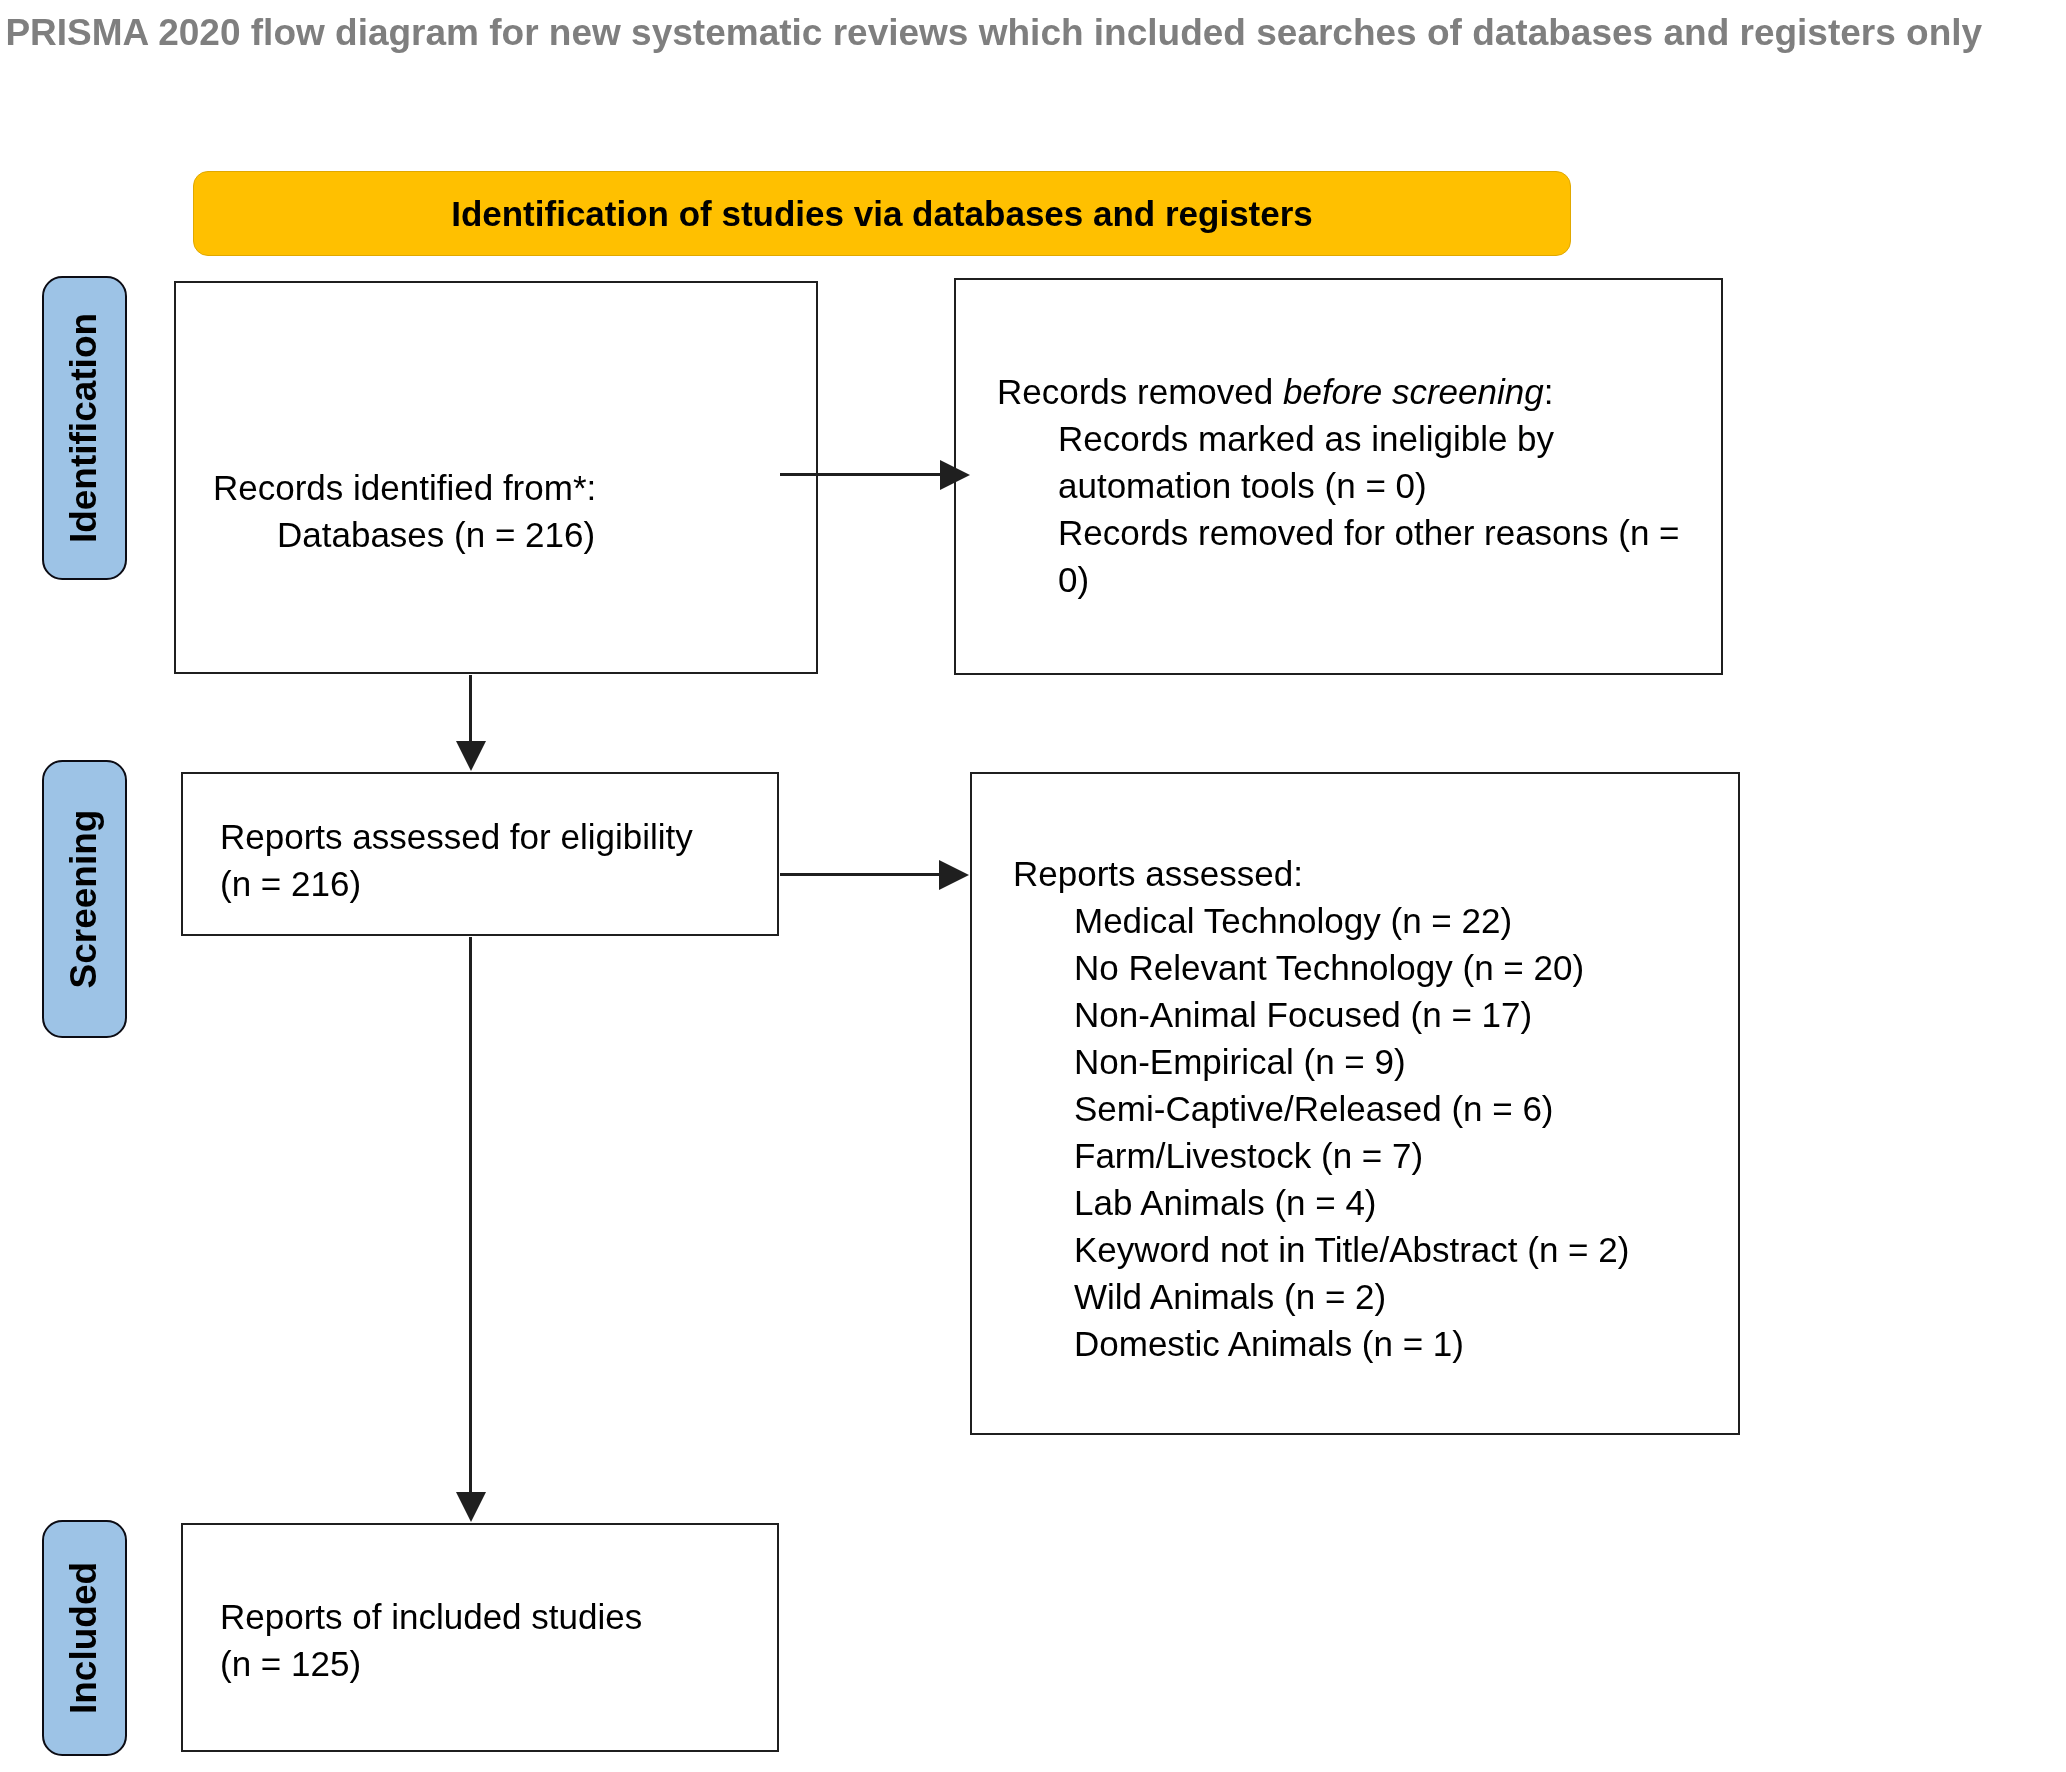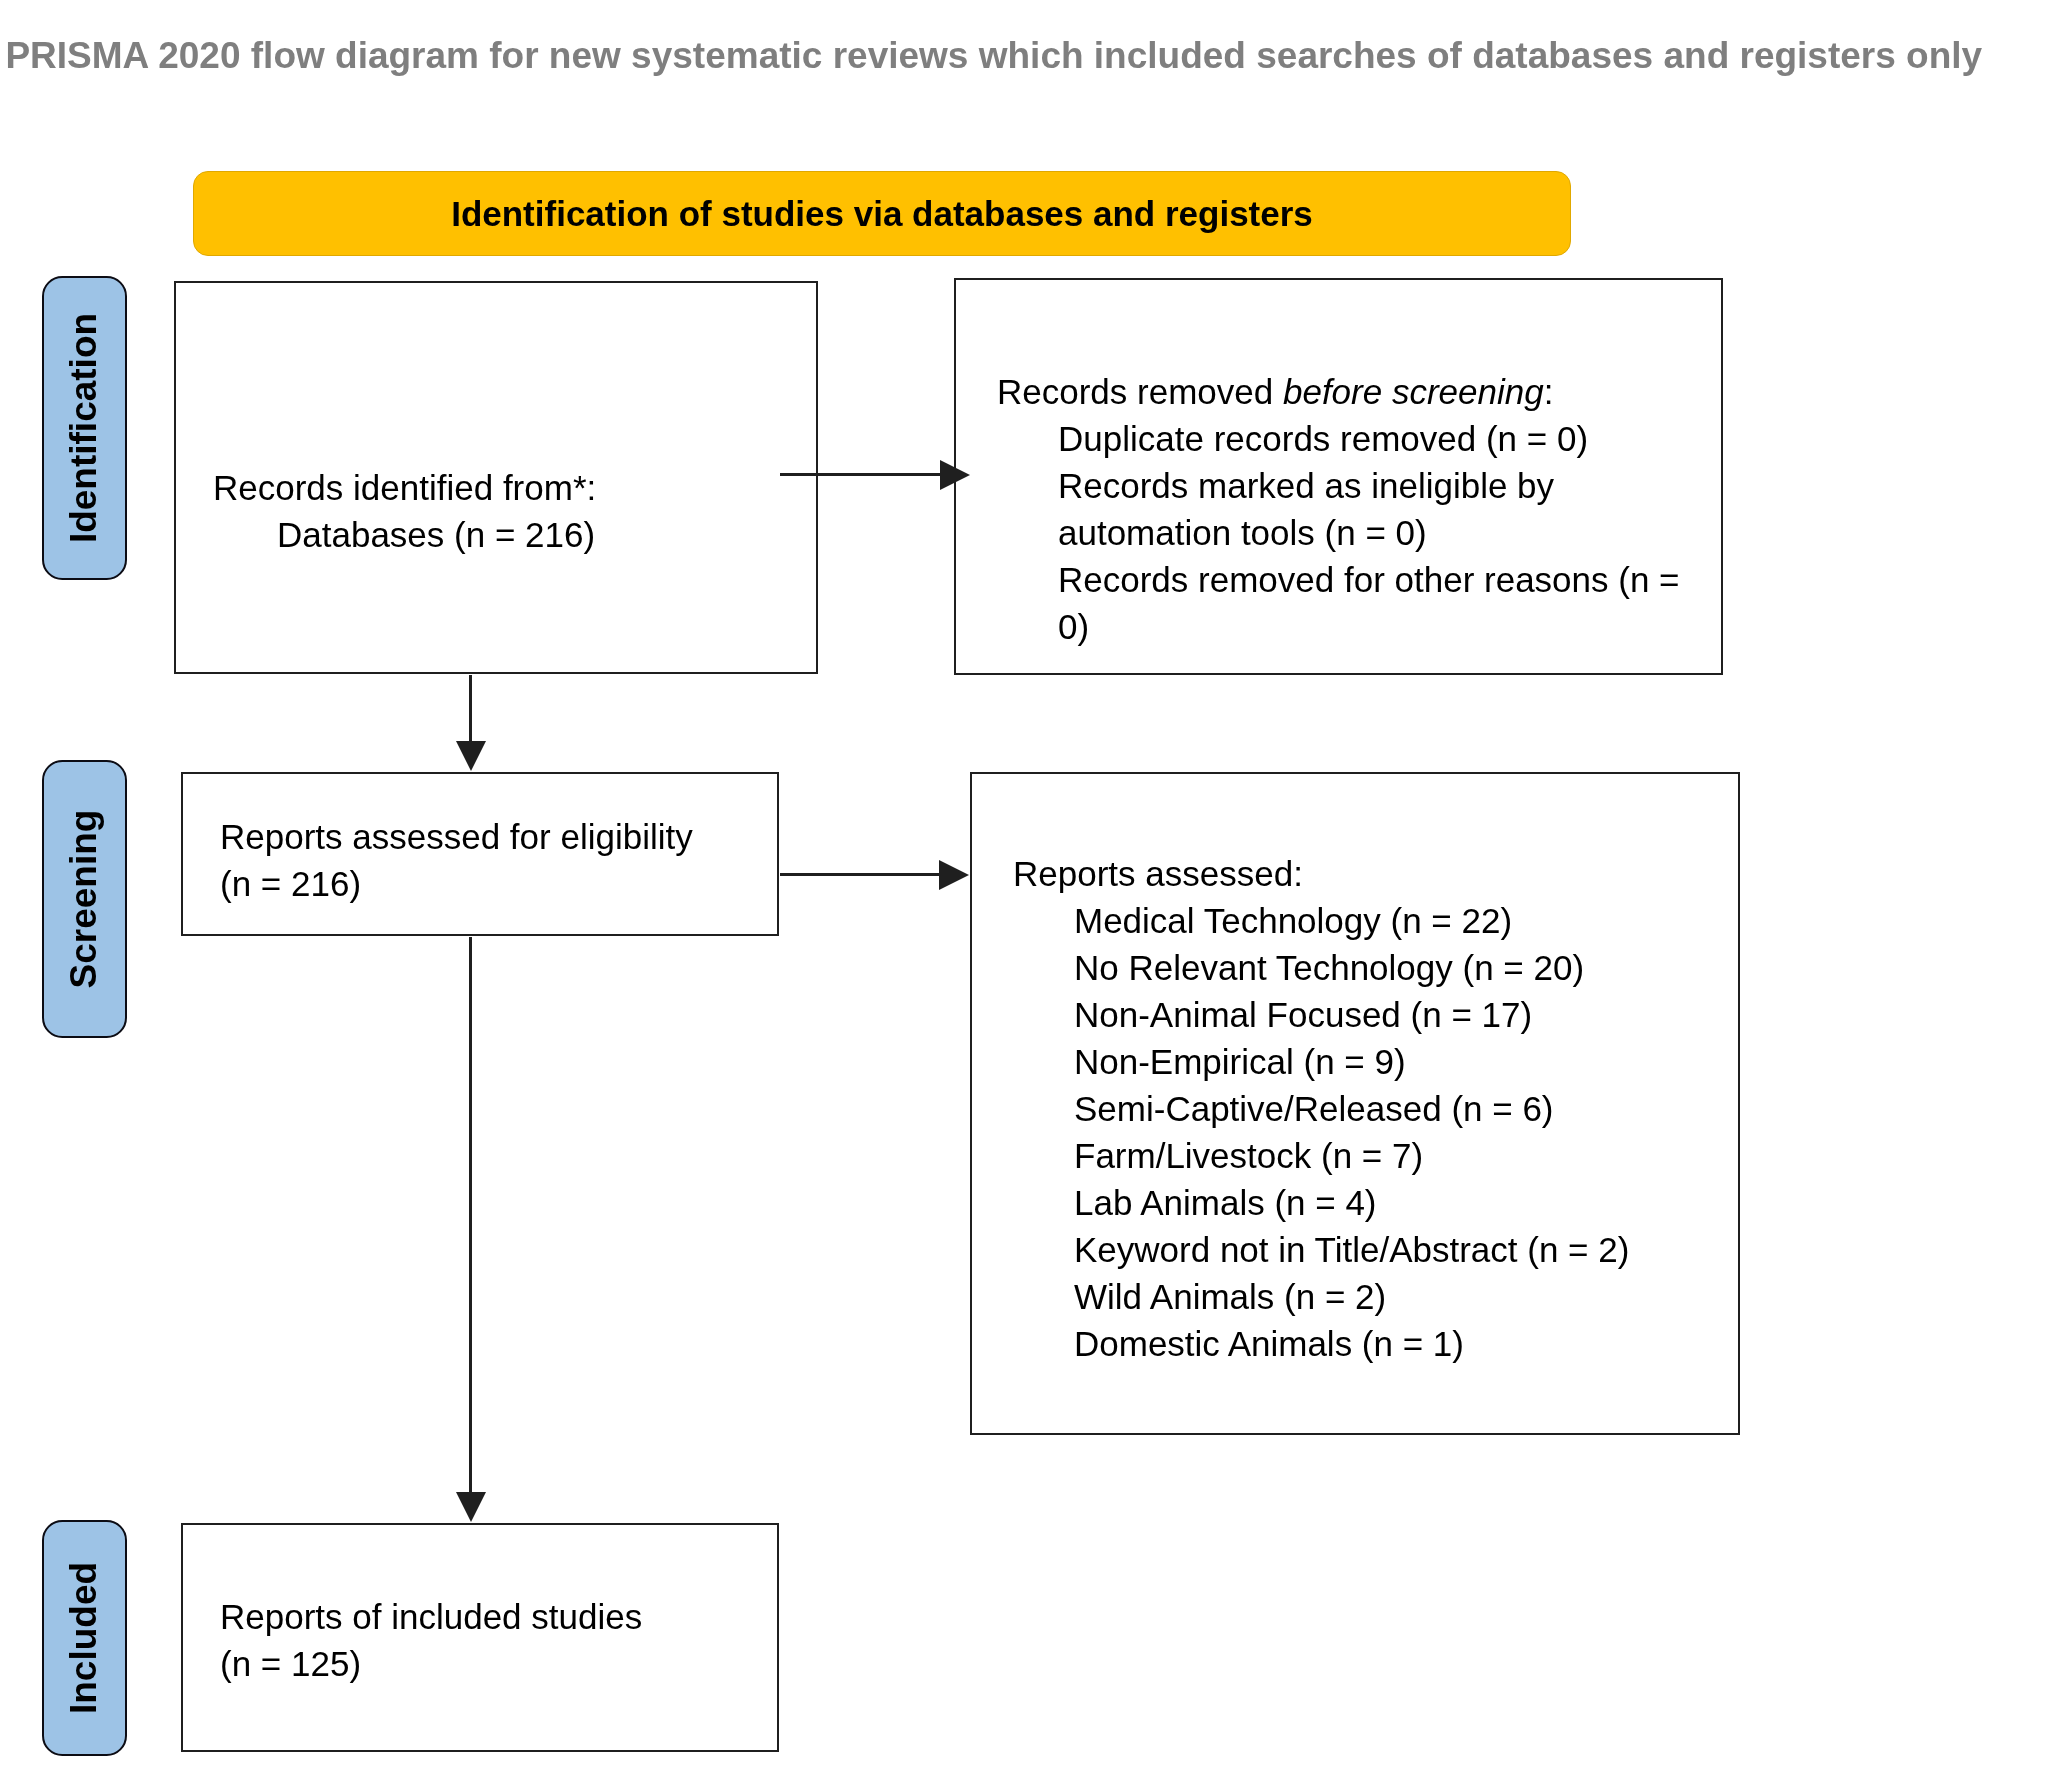--- a/index.html
+++ b/index.html
@@ -17,21 +17,20 @@
   }
   .page-title {
     position: absolute;
     left: 5.4px;
     top: 12.2px;
     width: 2058px;
     font-size: 37px;
     font-weight: bold;
     color: var(--color-title-gray, #7f7f7f);
     white-space: nowrap;
-    margin-top: 23px;
   }
   .banner {
     position: absolute;
     left: 193px;
     top: 171px;
     width: 1378px;
     height: 85px;
     background: var(--color-banner-yellow, #FFC000);
     border: 1.4px solid #e0a800;
     border-radius: 15px;
@@ -139,21 +138,20 @@
   <div class="flowbox" id="box-identified">
     <div class="inner">
       <div>Records identified from*:</div>
       <div class="indent1">Databases (n = 216)</div>
     </div>
   </div>
 
   <div class="flowbox" id="box-removed">
     <div class="inner">
       <div><span>Records removed </span><span class="italic">before screening</span><span>:</span></div>
-      <div class="hang">Duplicate records removed (n = 0)</div>
       <div class="hang">Records marked as ineligible by automation tools (n = 0)</div>
       <div class="hang">Records removed for other reasons (n = 0)</div>
     </div>
   </div>
 
   <div class="flowbox" id="box-assessed">
     <div class="inner">
       <div>Reports assessed for eligibility</div>
       <div>(n = 216)</div>
     </div>

